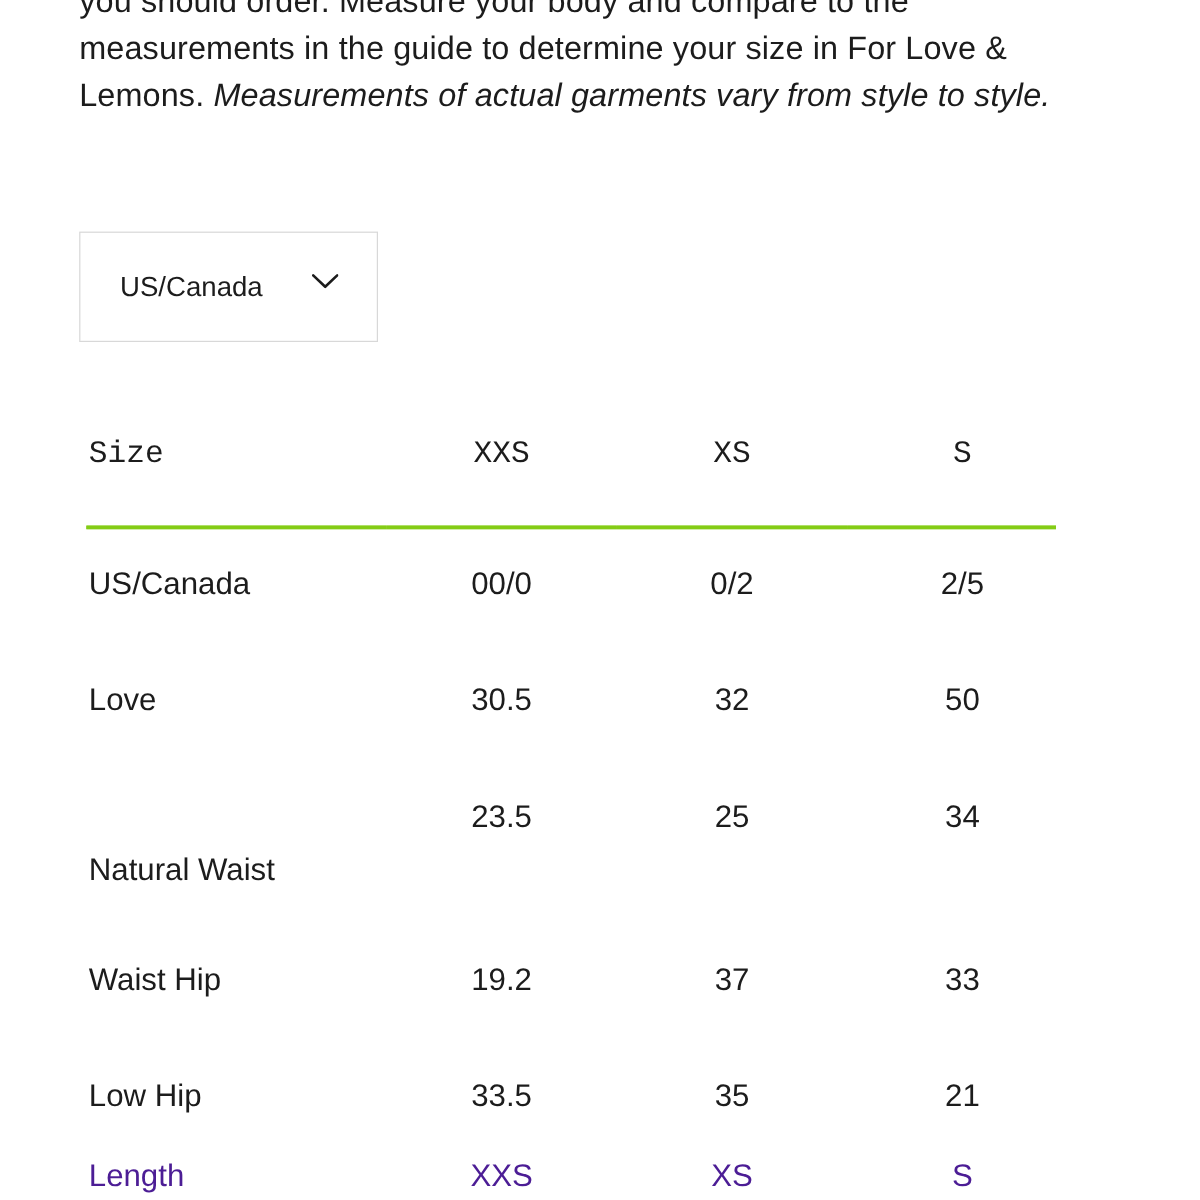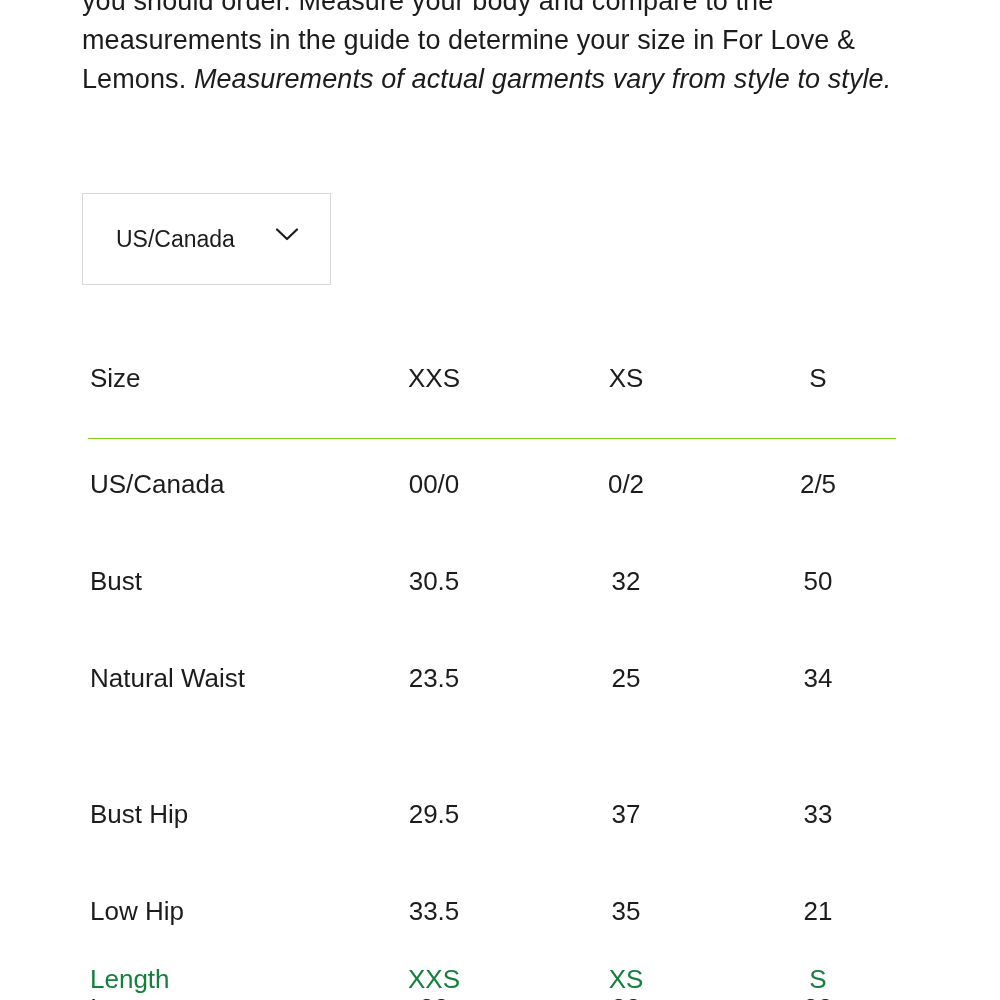--- a/index.html
+++ b/index.html
@@ -11,21 +11,21 @@
     width: 1000px;
     height: 1000px;
     overflow: hidden;
     font-family: "Liberation Sans", sans-serif;
     color: #1a1a1a;
     position: relative;
   }
 
   .page {
     position: absolute;
-    top: 0; left: 16px;
+    top: 0; left: 0;
     width: 880px;
     height: 1000px;
     overflow: hidden;
   }
 
   
   .intro {
     position: absolute;
     left: 66px;
     top: -18px;
@@ -87,38 +87,39 @@
     font-weight: normal;
     font-size: 26px;
     color: #1c1c1c;
     padding: 0;
     vertical-align: top;
   }
   .size-table thead th {
     height: 58px;
     line-height: 36px;
     padding-bottom: 20px;
-    border-bottom: 1px solid #84cc16;
+    border-bottom: 3px solid #84cc16;
+    font-family: Liberation Mono, monospace;
   }
   .size-table th.rowhead, .size-table td.rowhead {
     text-align: left;
     padding-left: 2px;
   }
   .size-table th.val, .size-table td.val {
     text-align: center;
   }
   .size-table tbody td {
     height: 71px;
     line-height: 39px;
     padding-top: 26px;
   }
   .size-table tbody tr.tall td {
     height: 110px;
   }
-  .rowlabel-wrap { display: block; max-width: 170px; }
+  .rowlabel-wrap { display: block; max-width: 170px; margin-top: 44px; }
 
   
   .fade-col {
     color: #d9d9d9;
   }
 
   
   .length-table {
     position: absolute;
     left: 72px;
@@ -128,21 +129,21 @@
   .length-table table {
     border-collapse: collapse;
     width: 900px;
     table-layout: fixed;
   }
   .length-table col.c-label { width: 250px; }
   .length-table col.c-val   { width: 192px; }
   .length-table th {
     font-weight: normal;
     font-size: 26px;
-    color: #15803d;
+    color: #4c1d95;
     line-height: 38px;
     padding: 0;
   }
   .length-table th.rowhead { text-align: left; padding-left: 2px; }
   .length-table th.val { text-align: center; }
   .length-table th.fade-col { color: #d9d9d9; }
 </style>
 </head>
 <body>
 
@@ -183,38 +184,38 @@
       </thead>
       <tbody>
         <tr>
           <td class="rowhead">US/Canada</td>
           <td class="val">00/0</td>
           <td class="val">0/2</td>
           <td class="val">2/5</td>
           <td class="val fade-col">6</td>
         </tr>
         <tr>
-          <td class="rowhead">Bust</td>
+          <td class="rowhead">Love</td>
           <td class="val">30.5</td>
           <td class="val">32</td>
           <td class="val">50</td>
           <td class="val fade-col">3</td>
         </tr>
         <tr class="tall">
           <td class="rowhead">
             <span class="rowlabel-wrap">Natural Waist</span>
           </td>
           <td class="val">23.5</td>
           <td class="val">25</td>
           <td class="val">34</td>
           <td class="val fade-col">2</td>
         </tr>
         <tr>
-          <td class="rowhead">Bust Hip</td>
-          <td class="val">29.5</td>
+          <td class="rowhead">Waist Hip</td>
+          <td class="val">19.2</td>
           <td class="val">37</td>
           <td class="val">33</td>
           <td class="val fade-col">3</td>
         </tr>
         <tr>
           <td class="rowhead">Low Hip</td>
           <td class="val">33.5</td>
           <td class="val">35</td>
           <td class="val">21</td>
           <td class="val fade-col">3</td>

